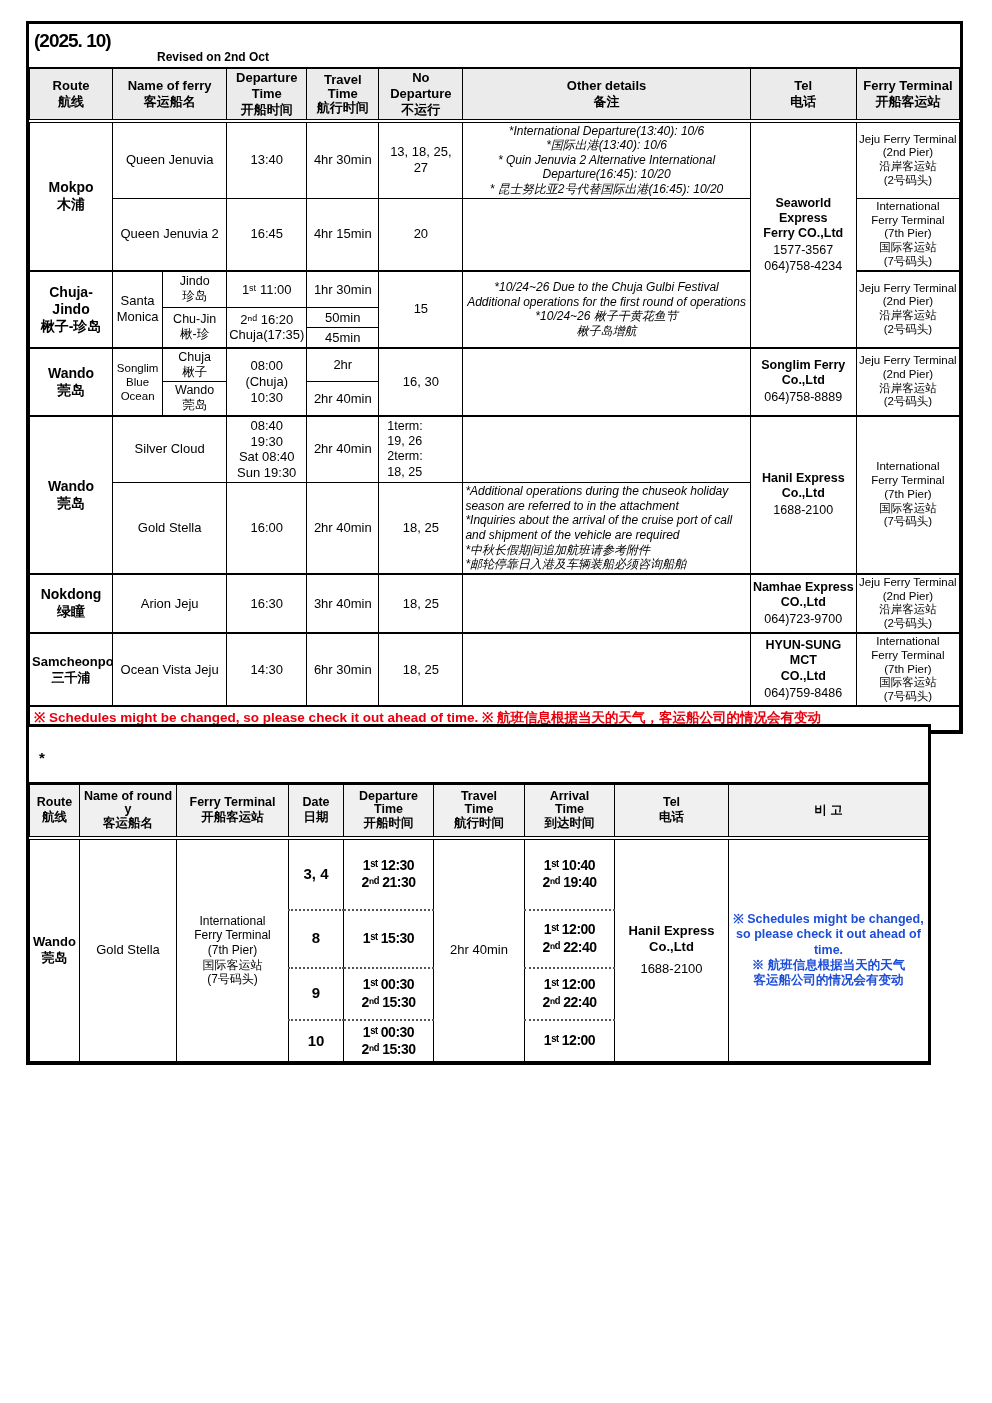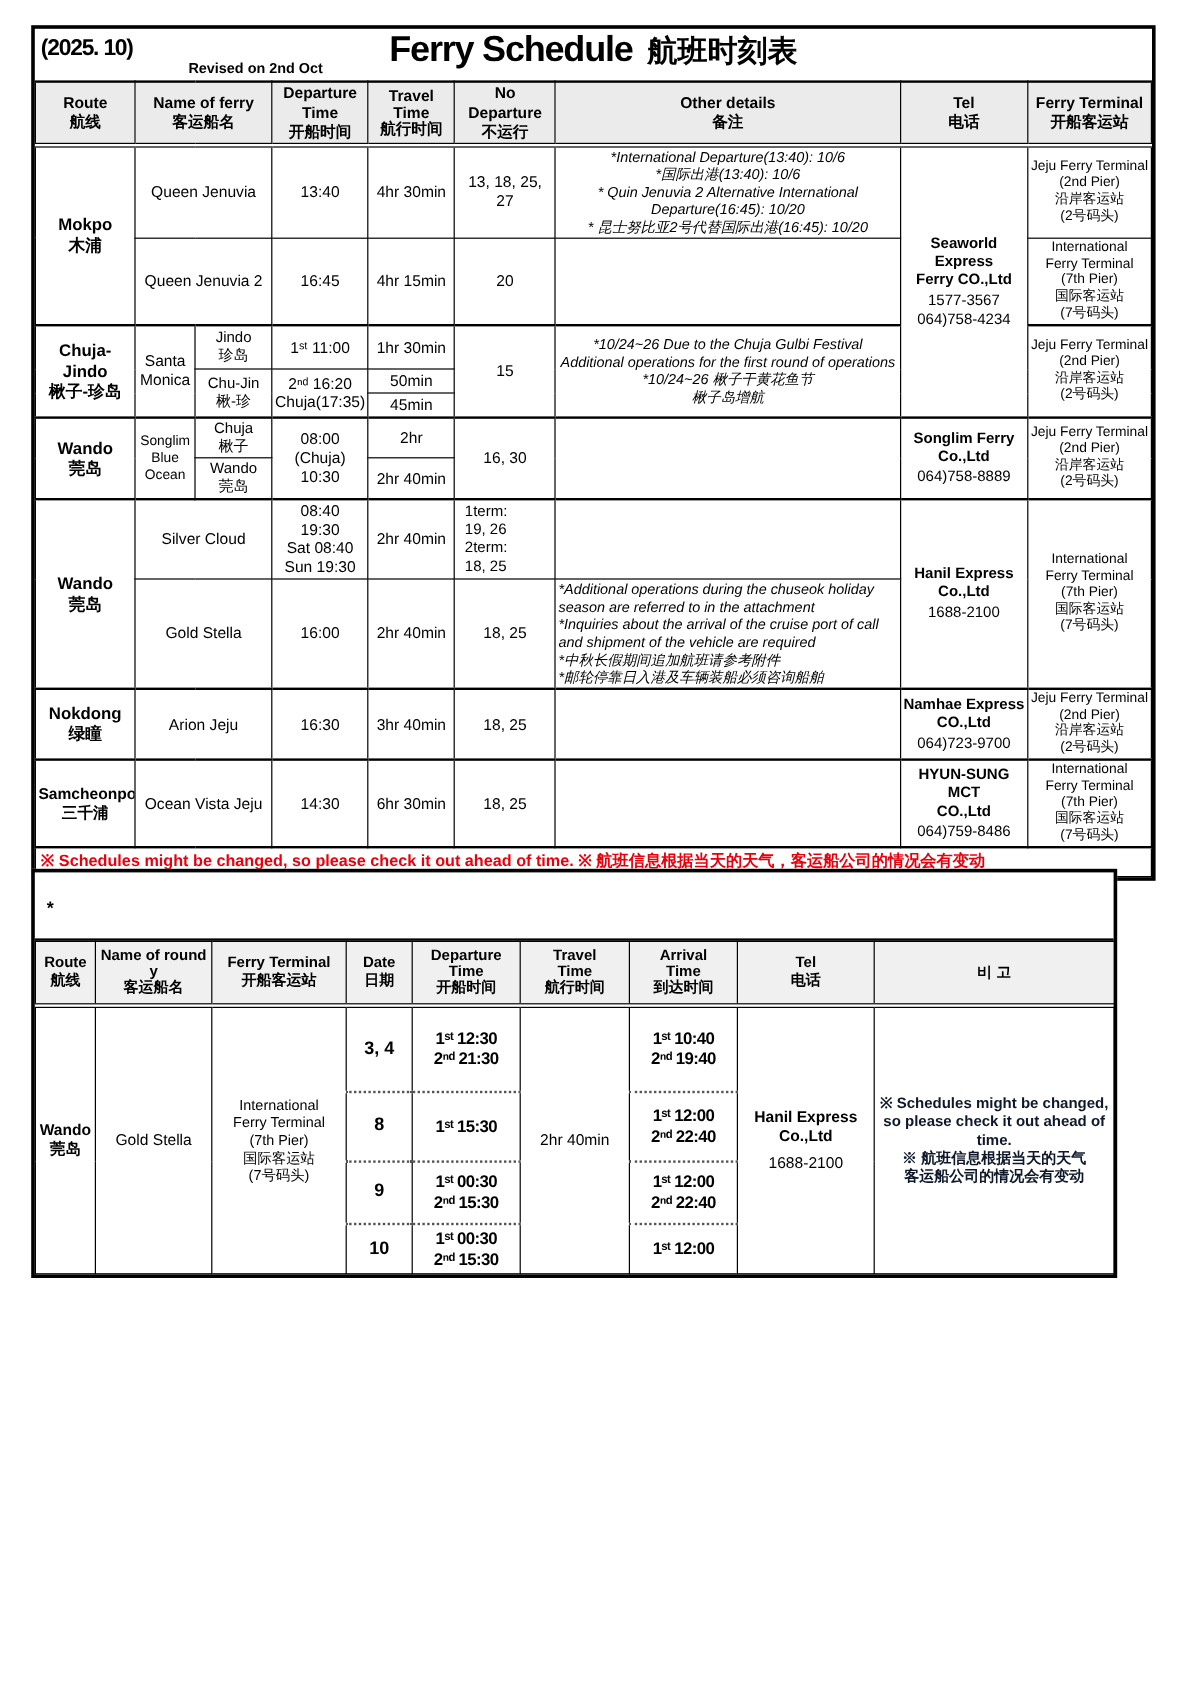--- a/index.html
+++ b/index.html
@@ -41,34 +41,30 @@
   .t2-title .star { font-size:15px; font-weight:bold; margin:6px 10px 0 2px; }
   .t2-title .txt { font-size:27px; font-weight:bold; letter-spacing:-1px; }
   .t2 td.hdr { background:#f0f0f0; font-weight:bold; border-bottom:4px double #000; font-size:12.5px; }
   .t2 .dot { border-top:2px dotted #555; }
   .t2 .route { font-weight:bold; }
   .t2 .date { font-weight:bold; font-size:15px; }
   .t2 .times { font-weight:bold; font-size:14px; letter-spacing:-0.5px; }
   .t2 .term { font-size:12px; }
   .t2 .tel .company { font-weight:bold; white-space:pre-line; }
   .t2 .tel .phone { margin-top:6px; }
-  .t2 .rem { color:#0f172a; font-weight:bold; font-size:12.5px; white-space:pre-line; }
+  .t2 .rem { color:#1d4ed8; font-weight:bold; font-size:12.5px; white-space:pre-line; }
   .t2 .rem + .rem { }
 </style>
 </head>
 <body>
 
 <div class="page">
 
   <div class="box1">
     <div class="titlebar">
-      <div class="main-title">
-        <span class="en">Ferry Schedule</span>
-        <span class="zh">航班时刻表</span>
-      </div>
       <span class="date-tag">(2025. 10)</span>
       <span class="revised">Revised on 2nd Oct</span>
     </div>
 
     <table class="t1">
       <colgroup>
         <col style="width:83px">
           <col style="width:50px">
           <col style="width:64px">
         <col style="width:80px">

